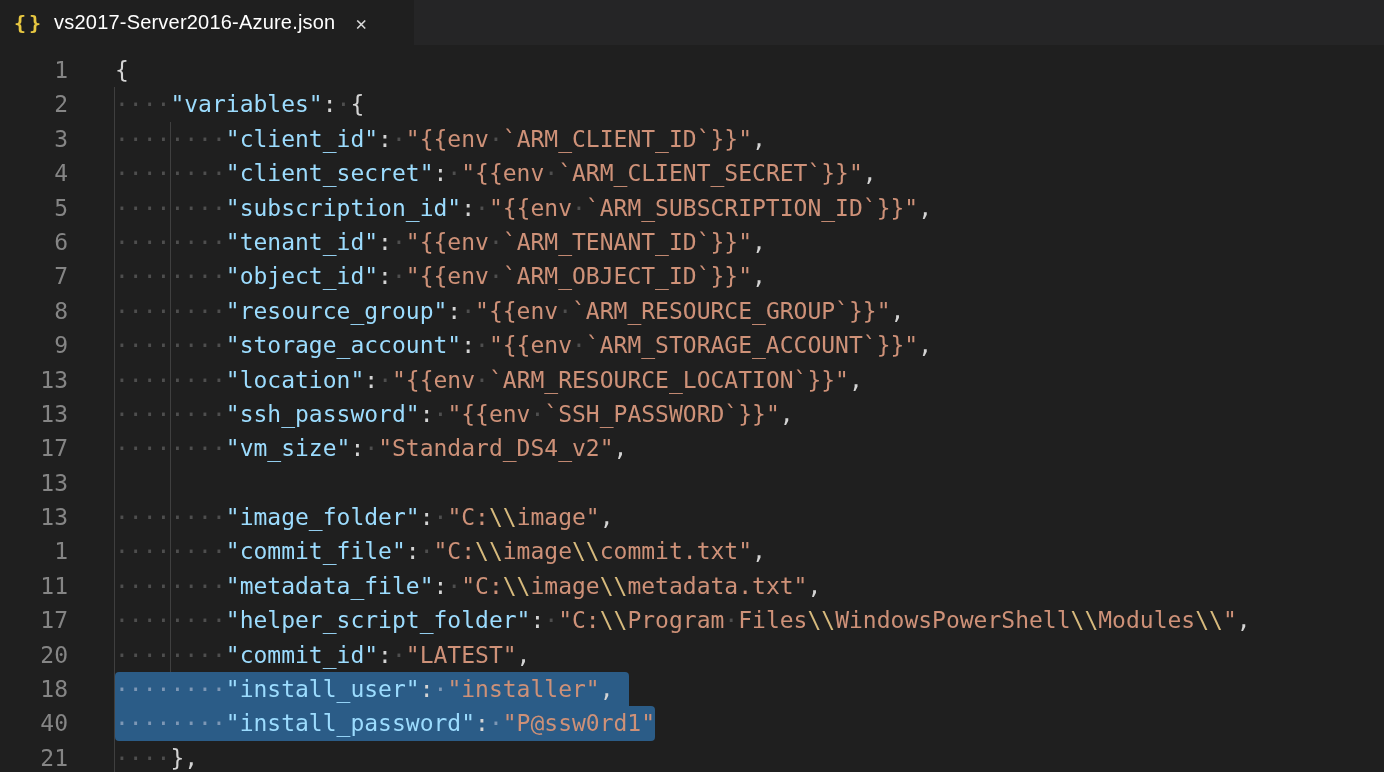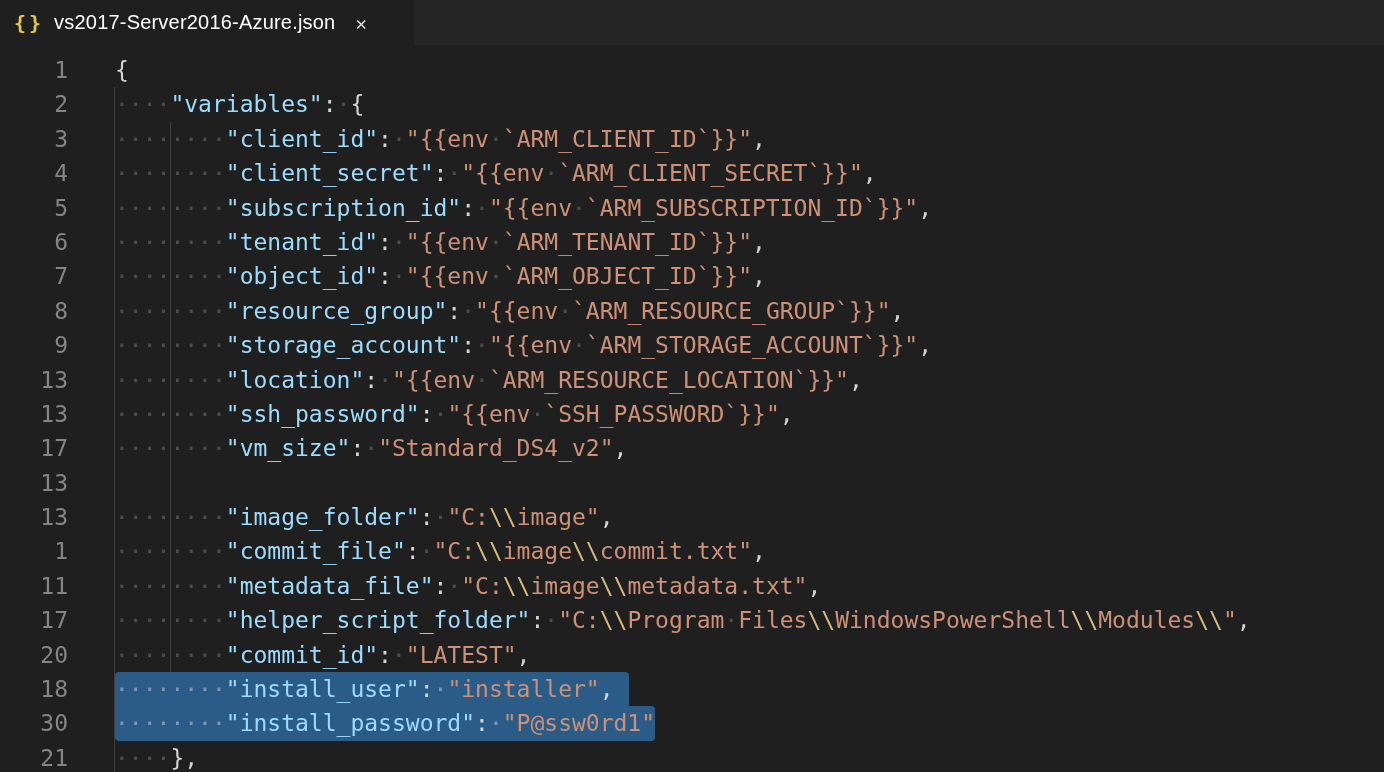--- a/index.html
+++ b/index.html
@@ -67,21 +67,21 @@
         <div class="gline">13</div>
         <div class="gline">13</div>
         <div class="gline">17</div>
         <div class="gline">13</div>
         <div class="gline">13</div>
         <div class="gline">1</div>
         <div class="gline">11</div>
         <div class="gline">17</div>
         <div class="gline">20</div>
         <div class="gline">18</div>
-        <div class="gline">30</div>
+        <div class="gline">40</div>
         <div class="gline">21</div>
       </div>
     <div class="code">
         <div class="cline"><span class="tok-p">{</span></div>
         <div class="cline"><span class="tok-w">····</span><span class="tok-k">"variables"</span><span class="tok-p">:</span><span class="tok-w">·</span><span class="tok-p">{</span></div>
         <div class="cline"><span class="tok-w">········</span><span class="tok-k">"client_id"</span><span class="tok-p">:</span><span class="tok-w">·</span><span class="tok-s">"{{env</span><span class="tok-w">·</span><span class="tok-s">`ARM_CLIENT_ID`}}"</span><span class="tok-p">,</span></div>
         <div class="cline"><span class="tok-w">········</span><span class="tok-k">"client_secret"</span><span class="tok-p">:</span><span class="tok-w">·</span><span class="tok-s">"{{env</span><span class="tok-w">·</span><span class="tok-s">`ARM_CLIENT_SECRET`}}"</span><span class="tok-p">,</span></div>
         <div class="cline"><span class="tok-w">········</span><span class="tok-k">"subscription_id"</span><span class="tok-p">:</span><span class="tok-w">·</span><span class="tok-s">"{{env</span><span class="tok-w">·</span><span class="tok-s">`ARM_SUBSCRIPTION_ID`}}"</span><span class="tok-p">,</span></div>
         <div class="cline"><span class="tok-w">········</span><span class="tok-k">"tenant_id"</span><span class="tok-p">:</span><span class="tok-w">·</span><span class="tok-s">"{{env</span><span class="tok-w">·</span><span class="tok-s">`ARM_TENANT_ID`}}"</span><span class="tok-p">,</span></div>
         <div class="cline"><span class="tok-w">········</span><span class="tok-k">"object_id"</span><span class="tok-p">:</span><span class="tok-w">·</span><span class="tok-s">"{{env</span><span class="tok-w">·</span><span class="tok-s">`ARM_OBJECT_ID`}}"</span><span class="tok-p">,</span></div>

